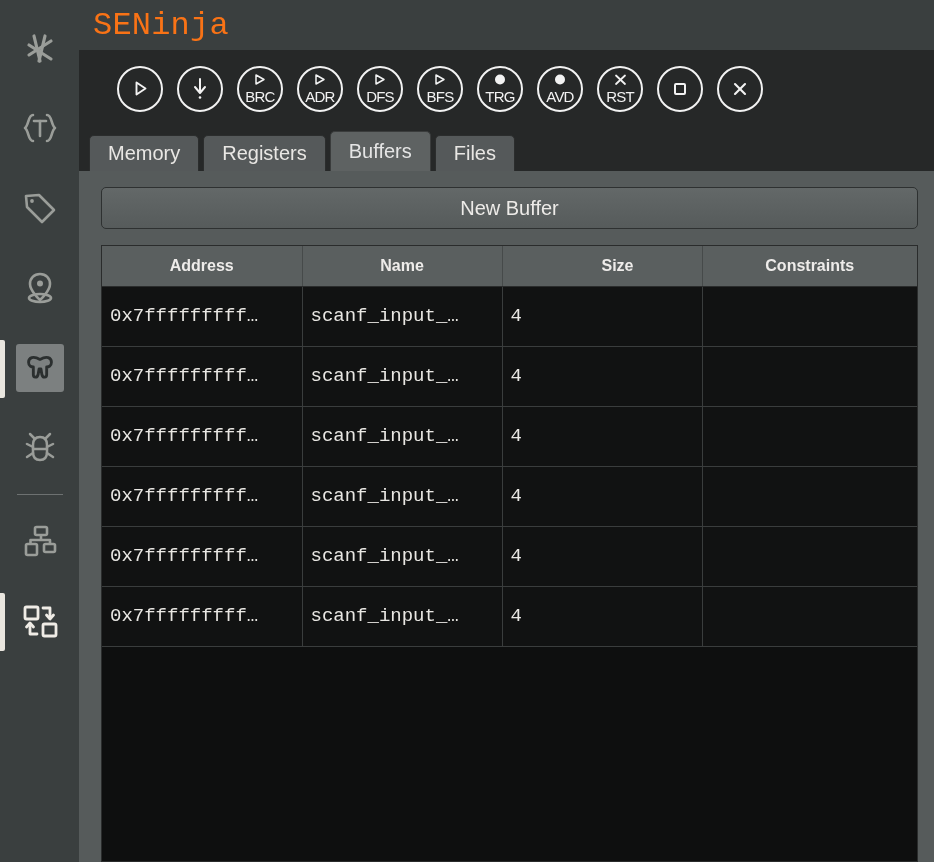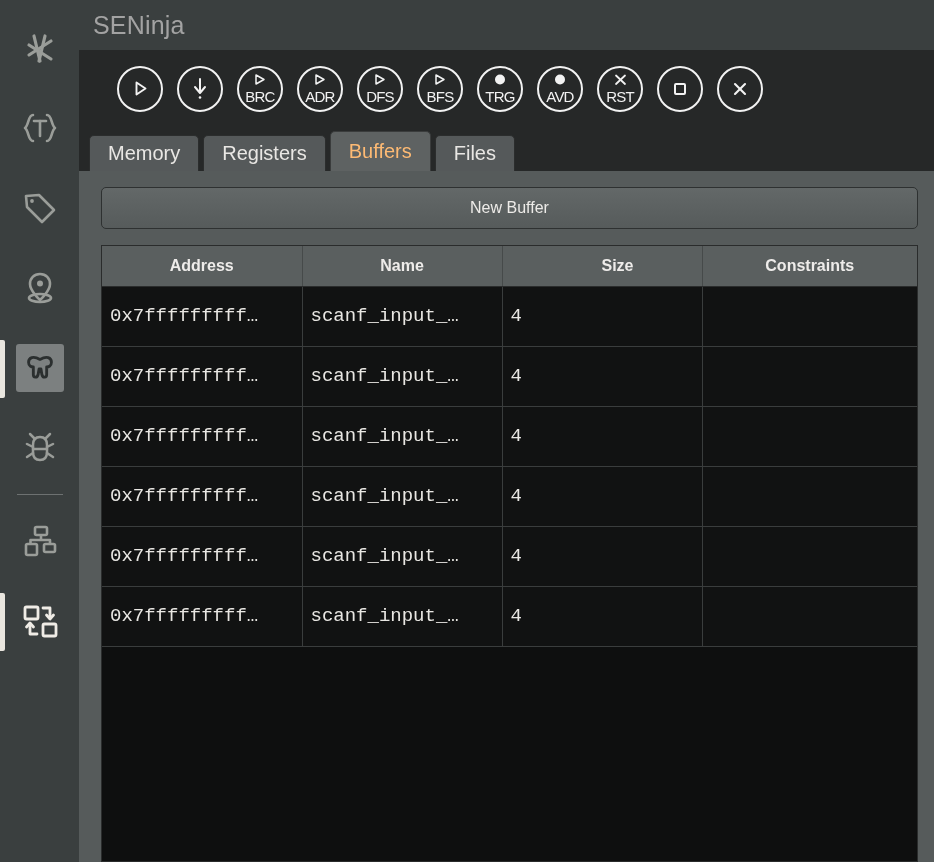--- a/index.html
+++ b/index.html
@@ -67,23 +67,24 @@
   }
   .titlebar {
     height: 50px;
     background: #3a3f3f;
     display: flex;
     align-items: center;
     padding-left: 14px;
     flex: 0 0 50px;
   }
   .titlebar .title {
-    color: #a3a3a3;
-    font-size: 25px;
+    color: #f97316;
+    font-size: 32px;
     letter-spacing: 0.2px;
+    font-family: Liberation Mono, monospace;
   }
 
   
   .toolbar {
     background: #262828;
     height: 77px;
     flex: 0 0 77px;
     display: flex;
     align-items: center;
     padding-left: 38px;
@@ -135,21 +136,21 @@
     border-radius: 5px 5px 0 0;
     font-size: 20px;
     padding: 5px 18px 7px 18px;
     height: 36px;
     line-height: 24px;
     cursor: pointer;
     white-space: nowrap;
   }
   .tab.active {
     background: #5e6262;
-    color: #fdba74;
+    color: #e5e5e5;
     height: 40px;
     padding-top: 7px;
     border-color: #3a3c3c;
   }
 
   
   .panel {
     background: #565b5b;
     flex: 1 1 auto;
     padding: 16px 16px 0 22px;
@@ -157,21 +158,21 @@
     flex-direction: column;
     min-height: 0;
   }
   .new-buffer-btn {
     width: 100%;
     height: 42px;
     background: linear-gradient(#636868, #565b5b);
     border: 1px solid #2e3131;
     border-radius: 5px;
     color: #edebe8;
-    font-size: 16px;
+    font-size: 20px;
     font-family: "Liberation Sans", sans-serif;
     cursor: pointer;
     flex: 0 0 42px;
   }
 
   .table-wrap {
     margin-top: 16px;
     border: 1px solid #2a2c2c;
     background: #0e0f0f;
     flex: 1 1 auto;

